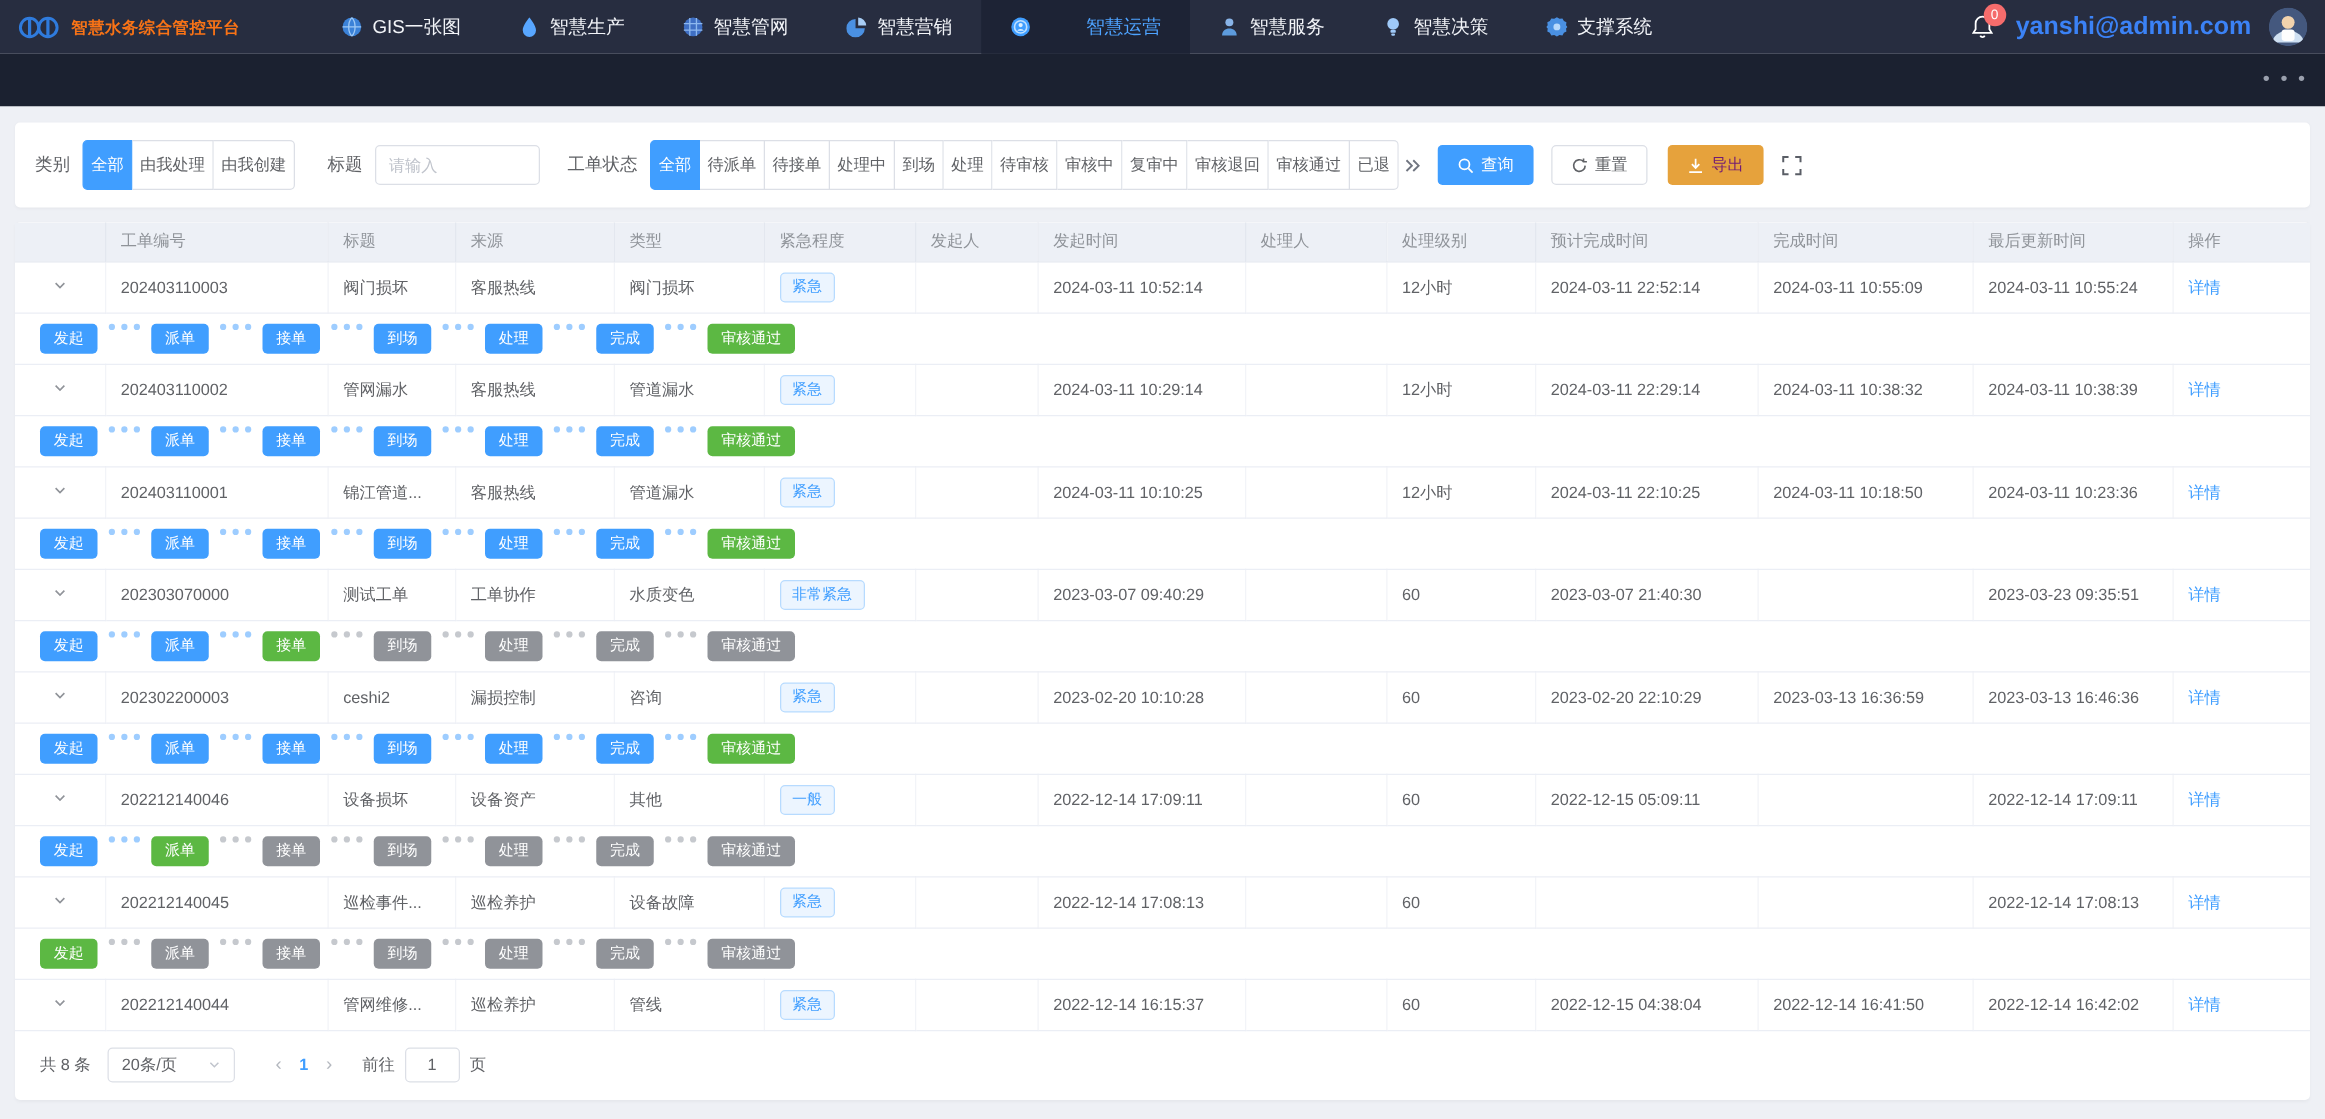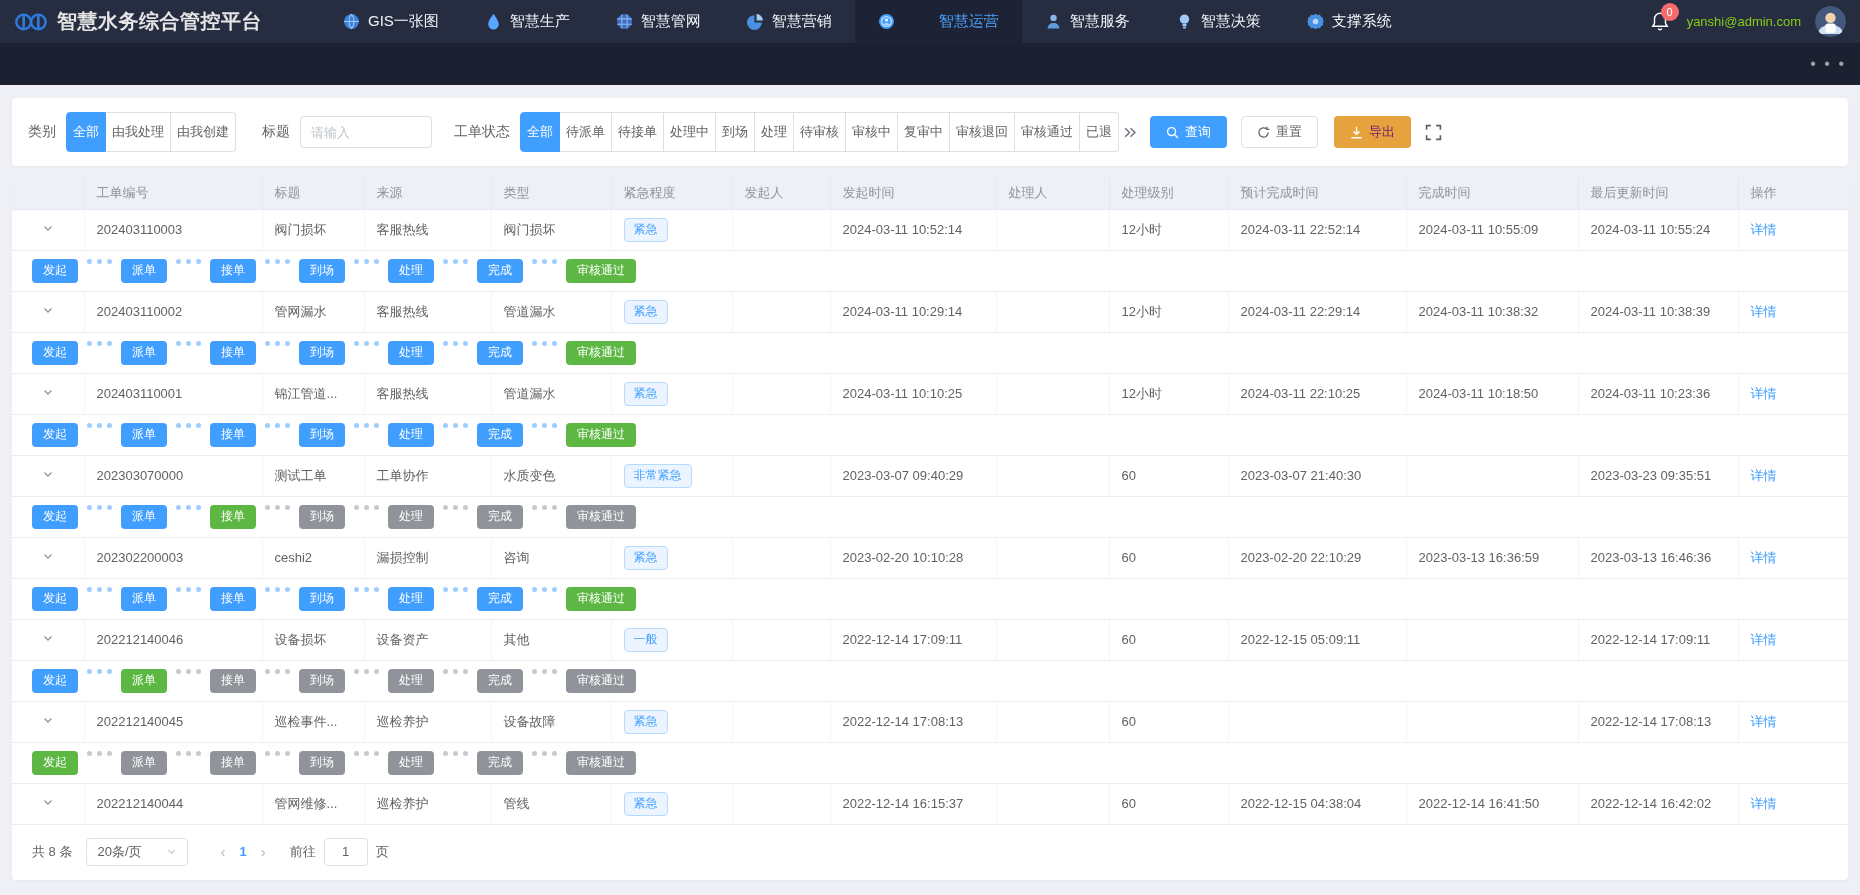--- a/index.html
+++ b/index.html
@@ -2,30 +2,30 @@
 <html><head>
 <meta charset="utf-8">
 <style>
   * { margin:0; padding:0; box-sizing:border-box; }
   html,body { width:1860px; height:895px; overflow:hidden; background:#eef0f5;
     font-family:"Liberation Sans","DejaVu Sans",sans-serif; }
 
   
   .topbar { height:43px; background:#272d40; display:flex; align-items:center; padding:0 14px; color:#fff; }
   .brand { display:flex; align-items:center; gap:9px; }
-  .brand-title { color:#e5e5e5; font-size:20px; font-weight:bold; letter-spacing:.5px; }
+  .brand-title { color:#f97316; font-size:13px; font-weight:bold; letter-spacing:.5px; }
   .nav { display:flex; align-items:stretch; height:43px; margin-left:58px; }
   .nav-item { display:flex; align-items:center; gap:8px; padding:0 23px; font-size:15px; color:#f2f4f8; cursor:pointer; white-space:nowrap; }
   .nav-item.active { background:#1d2335; color:#4ea3ff;gap:44px; }
   .nav-item svg { width:17px; height:17px; }
   .top-right { margin-left:auto; display:flex; align-items:center; gap:14px; }
   .bell-wrap { position:relative; width:24px; height:24px; cursor:pointer; }
   .bell-badge { position:absolute; top:-7px; left:12px; min-width:18px; height:18px; border-radius:9px;
     background:#f56c6c; color:#fff; font-size:11px; display:flex; align-items:center; justify-content:center; padding:0 4px; }
-  .user-email { font-size:13px; color:#84cc16; cursor:pointer; }
+  .user-email { font-size:20px; color:#3b82f6; cursor:pointer;font-weight:bold; }
   .avatar { width:31px; height:31px; border-radius:50%; overflow:hidden; cursor:pointer; }
 
   
   .tabbar { height:42px; background:#1b2130; display:flex; align-items:stretch; position:relative; }
   .tab { display:flex; align-items:center; gap:10px; padding:0 20px; font-size:13px; color:#cfd3dc; cursor:pointer; background:#161b2a; }
   .tab.active { background:#3e4659; color:#fff; }
   .tab .close { font-size:14px; color:#cfd3dc; cursor:pointer; }
   .tab-more { position:absolute; right:14px; top:0; bottom:0; display:flex; align-items:center; color:#9aa0ad; font-size:16px; letter-spacing:2px; cursor:pointer; }
 
   

